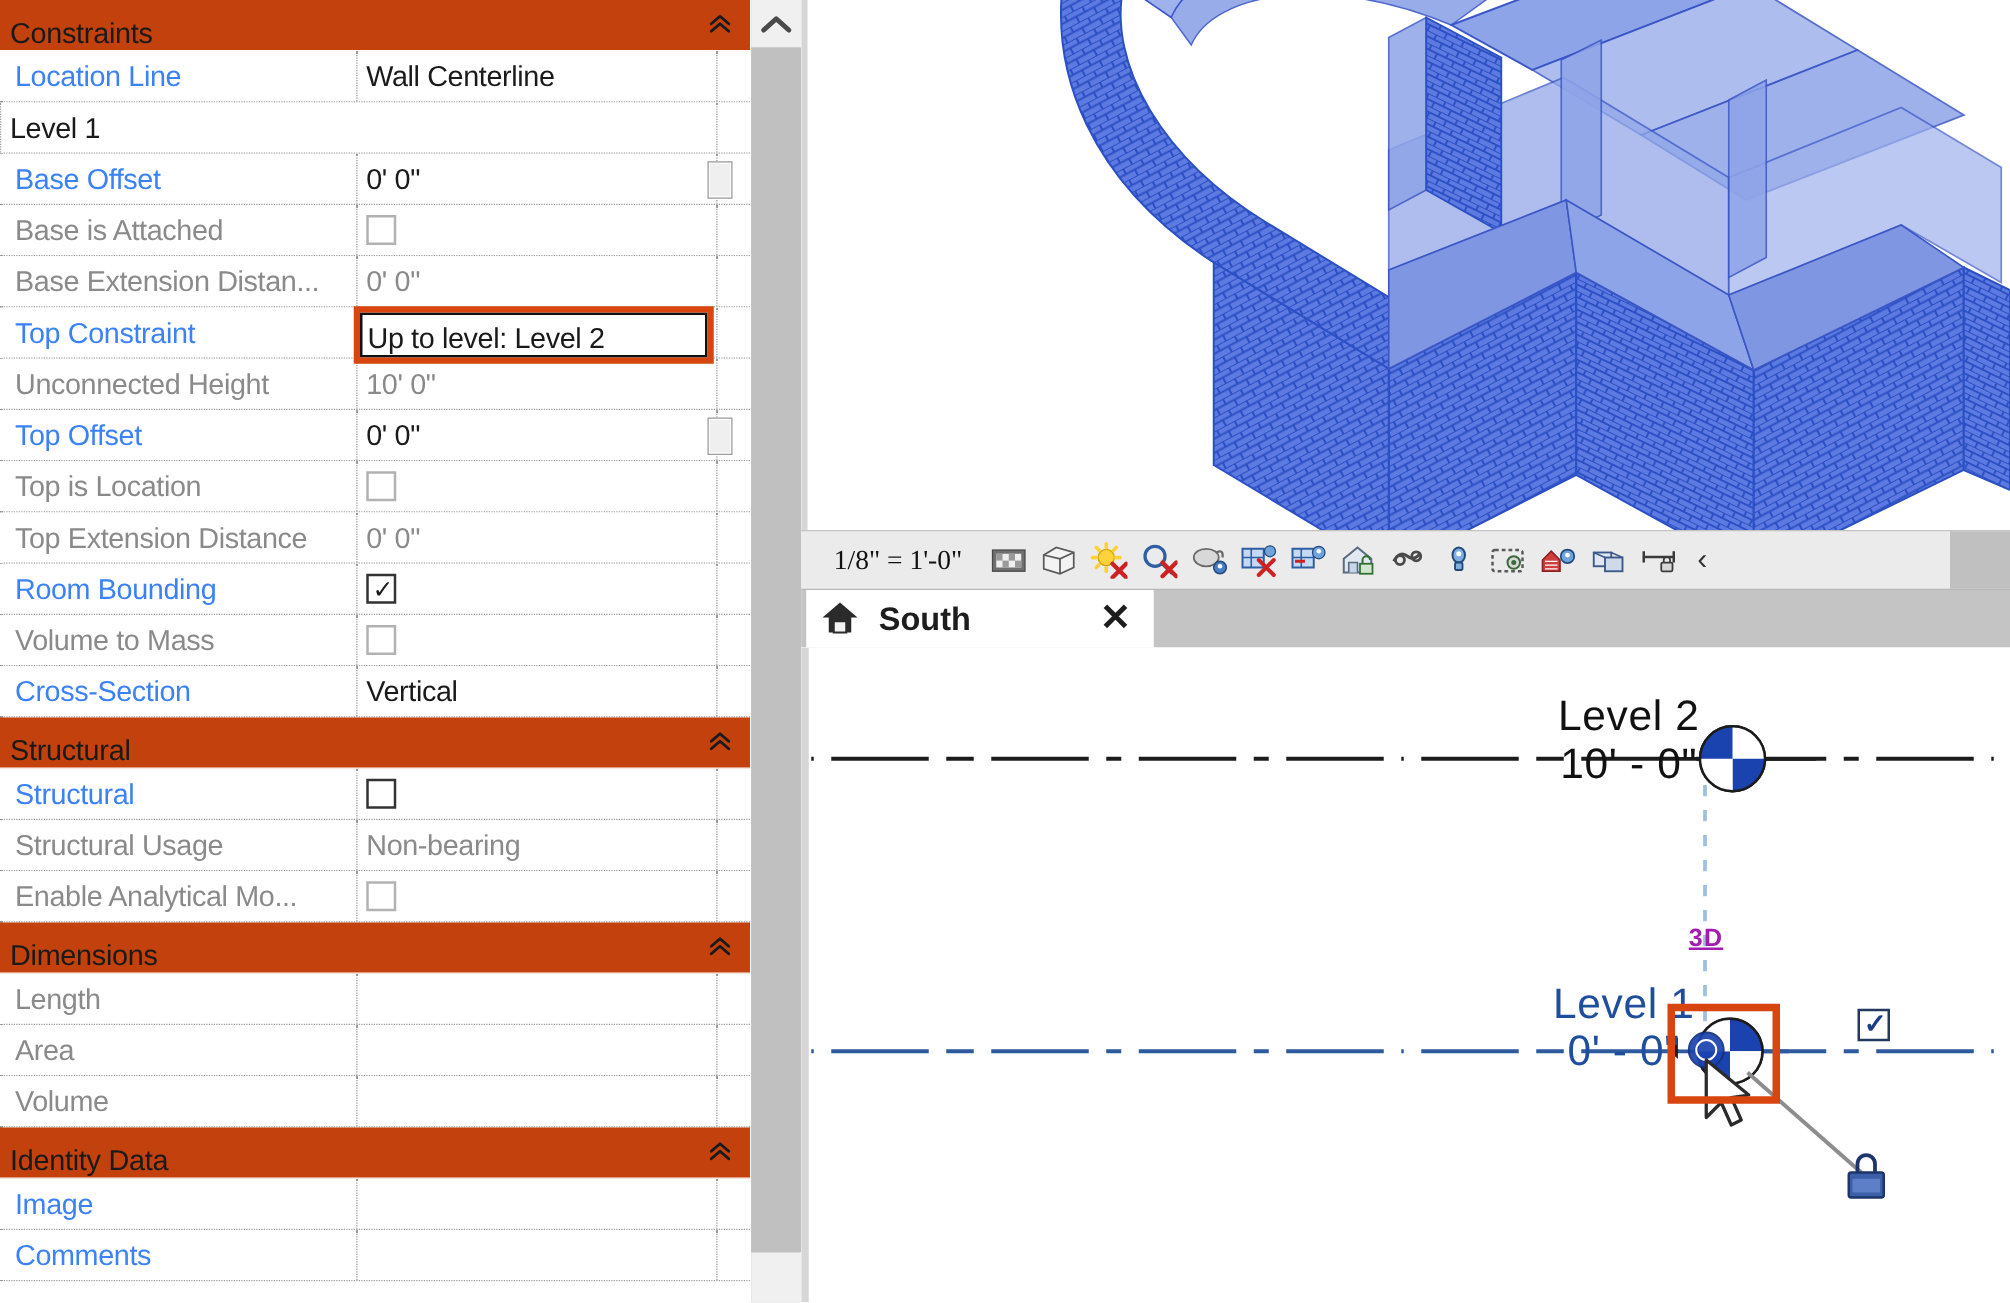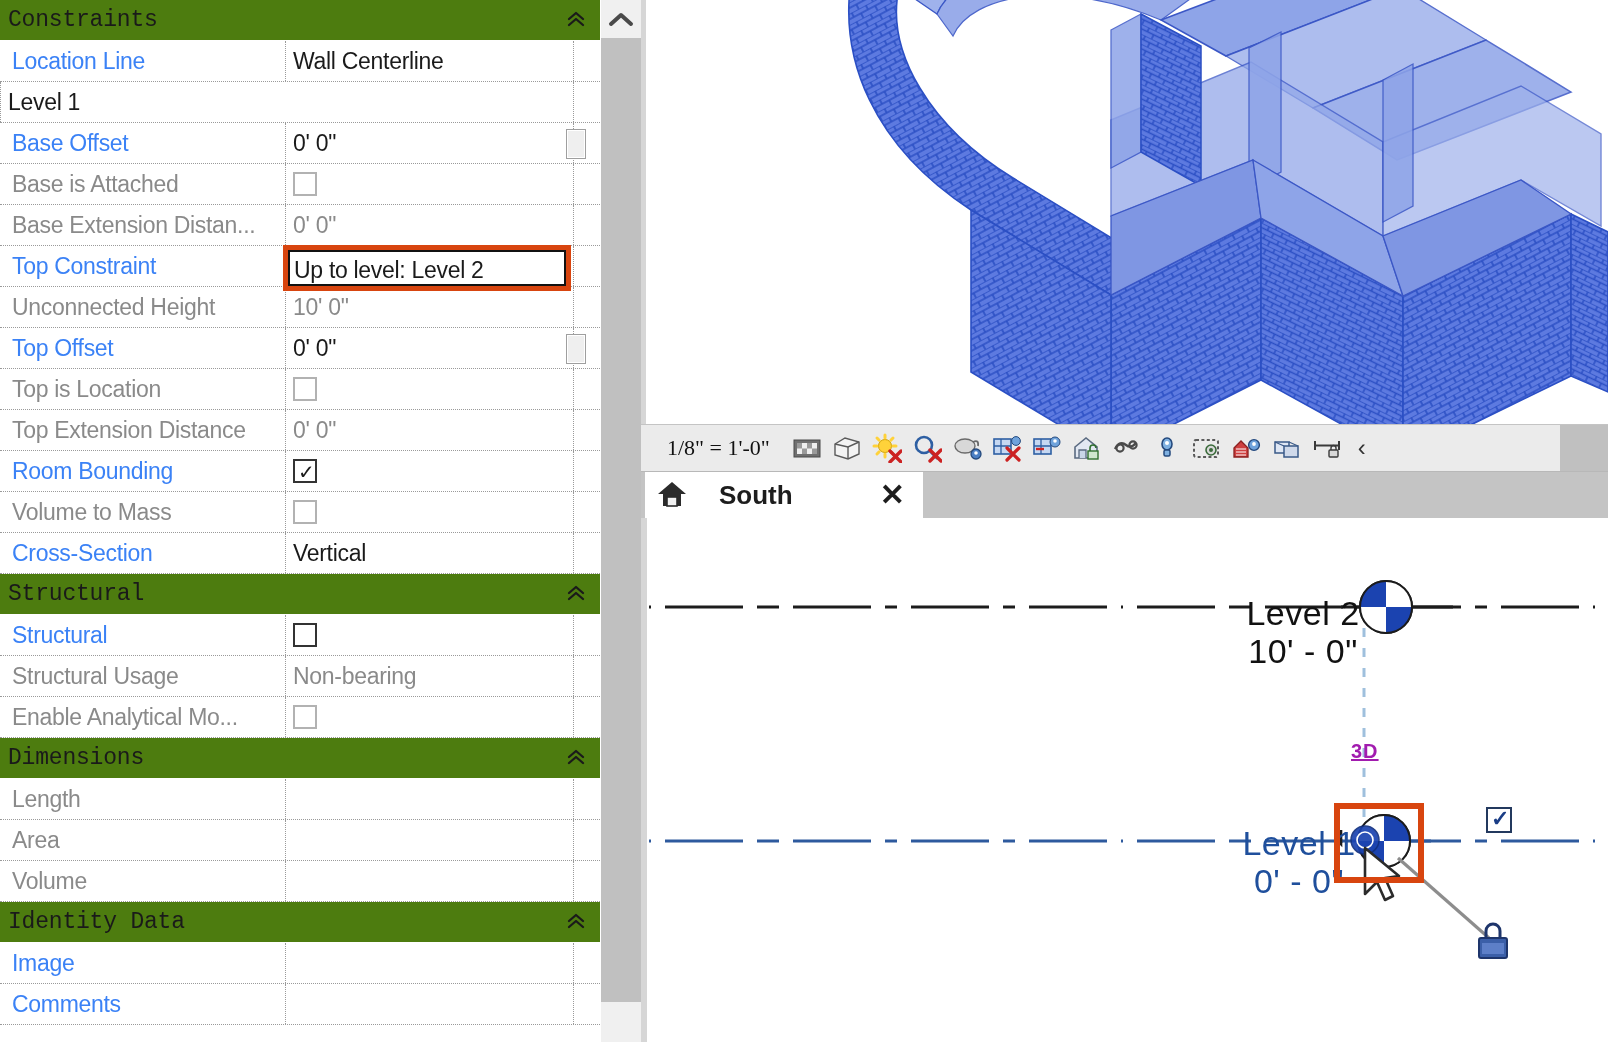--- a/index.html
+++ b/index.html
@@ -15,23 +15,23 @@
   
   #props-panel {
     position: absolute; left: 0; top: 0;
     width: 600px; height: 1042px;
     background: #ffffff;
     overflow: hidden;
   }
   .prop-group-header {
     position: relative;
     height: 41px;
-    background: #4d7c0f;
+    background: #c2410c;
     border-bottom: 1px solid #ffffff;
-    display: flex; align-items: center; font-family: Liberation Mono, monospace;
+    display: flex; align-items: flex-end;
   }
   .prop-group-header .ghname {
     font-size: 23px; color: #1a1a1a; padding-left: 8px;
     letter-spacing: -0.2px;
   }
   .prop-group-header .chev {
     position: absolute; right: 14px; top: 50%;
     transform: translateY(-50%);
     width: 20px; height: 20px;
   }
@@ -195,21 +195,21 @@
     background: #c4c4c4;
   }
   #tab-south {
     position: absolute; left: 4px; top: 0;
     width: 278px; height: 46px;
     background: #ffffff;
     display: flex; align-items: center;
   }
   #tab-south .home-ico { margin-left: 10px; width: 34px; height: 30px; }
   #tab-south .tlabel {
-    margin-left: 30px;
+    margin-left: 14px;
     font-size: 26px; font-weight: bold; color: #1d1d1d;
   }
   #tab-south .tclose {
     position: absolute; right: 18px; top: 50%;
     transform: translateY(-50%);
     font-size: 30px; font-weight: bold; color: #1d1d1d;
     line-height: 1;
   }
 
   
@@ -222,21 +222,20 @@
   #elev .edge-l {
     position: absolute; left: 0; top: 0; width: 6px; height: 524px;
     background: #d6d6d6;
   }
   .lvl-text {
     position: absolute;
     font-family: "Liberation Sans", sans-serif;
     text-align: center;
     white-space: nowrap;
     line-height: 1.0;
-    margin-top: 40px;
   }
   .lvl-name { font-size: 34px; letter-spacing: 0.5px; }
   .lvl-elev { font-size: 34px; letter-spacing: 0.5px; }
   .l2 { color: #111111; }
   .l1 { color: #1f4f9c; }
   .tag3d {
     position: absolute;
     font-size: 20px; font-weight: bold; color: #a21caf;
     text-decoration: underline;
     letter-spacing: 1px;

